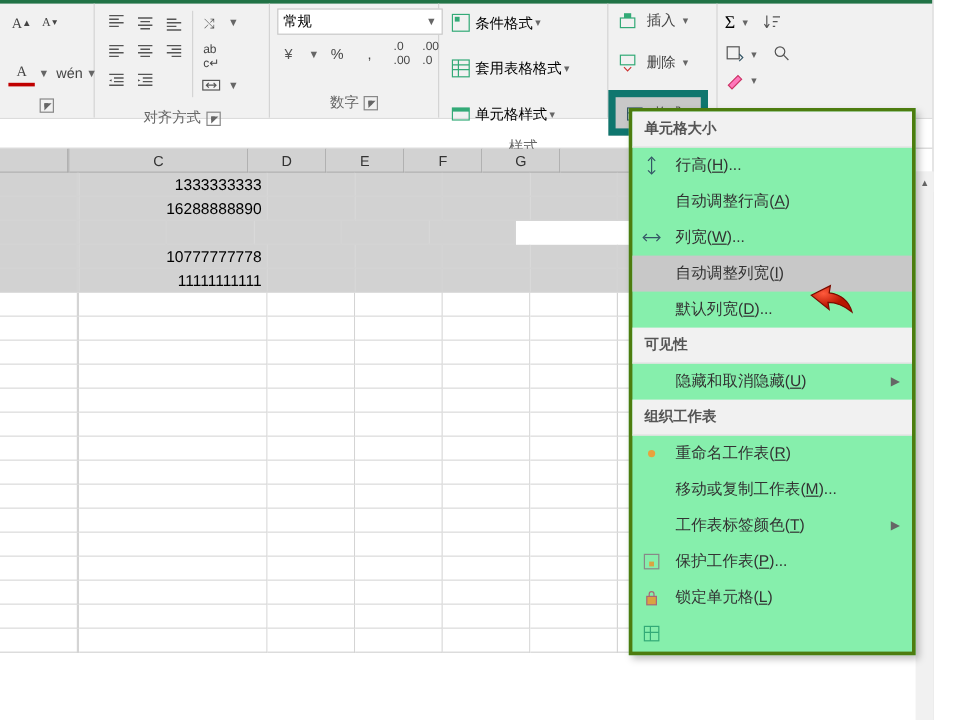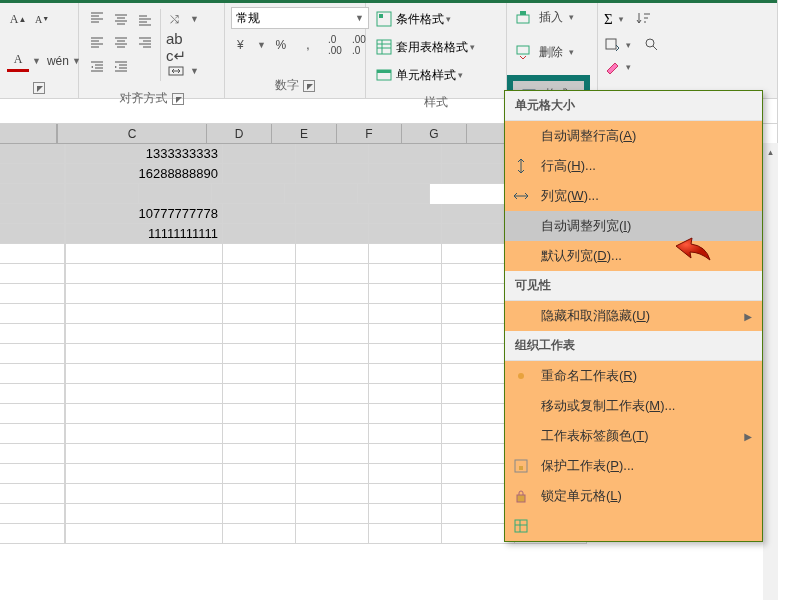--- a/index.html
+++ b/index.html
@@ -39,21 +39,21 @@
 .cell.a{width:56px;justify-content:center}
 .cell.b{width:0px;padding:0;border-right:1px solid #d4d4d4}
 .cell.c{width:148px}
 .cell.d{width:64px}
 .cell.e{width:64px}
 .cell.f{width:64px}
 .cell.g{width:64px}
 .cell.h{width:63px}
 
 
-.menu{position:absolute;left:504px;top:90px;right:37px;background:#fdba74;border:1px solid #4d7c0f;box-shadow:3px 3px 6px rgba(0,0,0,.25);z-index:50}
+.menu{position:absolute;left:524px;top:90px;right:37px;background:#86efac;border:3px solid #4d7c0f;box-shadow:3px 3px 6px rgba(0,0,0,.25);z-index:50}
 .mhdr{background:#f1f1f1;padding:6px 10px;font-weight:bold;color:#555;border-bottom:1px solid #e0e0e0;font-size:12px}
 .mitem{display:flex;align-items:center;height:30px;padding:0 10px 0 6px;color:#333;font-size:13px;gap:10px;position:relative}
 .mitem.hover{background:#c8c8c8}
 .mitem .ic{width:20px;height:20px;display:flex;align-items:center;justify-content:center}
 .mitem .arrow{position:absolute;right:10px;color:#666;font-size:10px}
 .mitem .dot{width:6px;height:6px;background:#e8a23d;border-radius:50%}
 u{text-decoration:underline}
 
 
 .ptr{position:absolute;left:674px;top:232px;z-index:60}
@@ -148,21 +148,21 @@
         <div class="col">
           <div class="row">
             <div class="btn">
                 <svg width="16" height="16">
                   <text x="2" y="12" font-size="11" fill="#555">⤭</text>
                 </svg>
               </div>
             <span class="dd">▼</span>
           </div>
           <div class="row" style="margin-top:4px">
-            <div class="btn" style="font-size:15px">ab<br>c↵</div>
+            <div class="btn" style="font-size:10px">ab<br>c↵</div>
           </div>
           <div class="row">
             <div class="btn">
                 <svg width="16" height="16">
                   <rect x="1" y="4" width="14" height="8" fill="none" stroke="#555"></rect>
                   <path d="M4 8h8M6 6l-2 2 2 2M10 6l2 2-2 2" stroke="#555" fill="none"></path>
                 </svg>
               </div>
             <span class="dd">▼</span>
           </div>
@@ -193,21 +193,21 @@
           <div class="btn" style="font-size:10px">.00<br>.0</div>
         </div>
       </div>
       <div class="grp-label">
           <span>数字</span> 
           <span class="dlgarrow"></span>
         </div>
     </div>
 
     <div class="grp" style="width:140px">
-      <div class="grp-body col" style="gap:4px">
+      <div class="grp-body col" style="gap:14px">
         <div class="row">
           <span class="btn">
               <svg width="16" height="16">
                 <rect x="1" y="1" width="14" height="14" fill="none" stroke="#3a7"></rect>
                 <rect x="3" y="3" width="4" height="4" fill="#3a7"></rect>
               </svg>
             </span>
           <span>条件格式</span>
             <span class="dd">▾</span>
         </div>
@@ -527,30 +527,30 @@
   </div>
 
   <div class="vsb">
     <div class="btnup">▴</div>
   </div>
 
   <div class="menu">
     <div class="mhdr">单元格大小</div>
 
     <div class="mitem">
-      <span class="ic"></span>
-      <span><span>自动调整行高(</span><u>A</u><span>)</span></span>
-    </div>
-    <div class="mitem">
       <span class="ic">
           <svg width="16" height="16">
             <path d="M8 2v12M5 4l3-3 3 3M5 12l3 3 3-3" stroke="#356" fill="none"></path>
           </svg>
         </span>
       <span><span>行高(</span><u>H</u><span>)...</span></span>
+    </div>
+    <div class="mitem">
+      <span class="ic"></span>
+      <span><span>自动调整行高(</span><u>A</u><span>)</span></span>
     </div>
     <div class="mitem">
       <span class="ic">
           <svg width="16" height="16">
             <path d="M2 8h12M4 5l-3 3 3 3M12 5l3 3-3 3" stroke="#356" fill="none"></path>
           </svg>
         </span>
       <span><span>列宽(</span><u>W</u><span>)...</span></span>
     </div>
     <div class="mitem hover">

